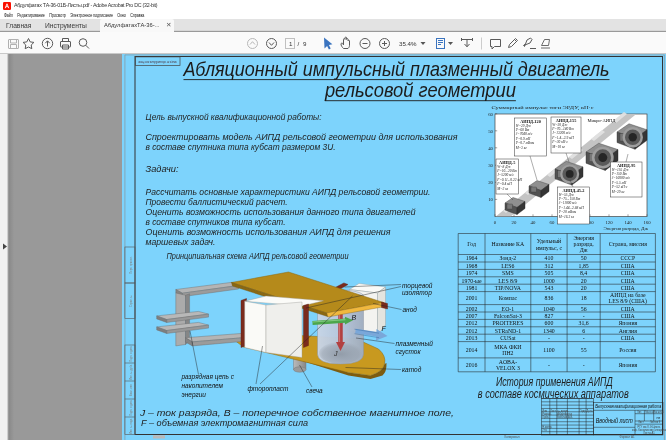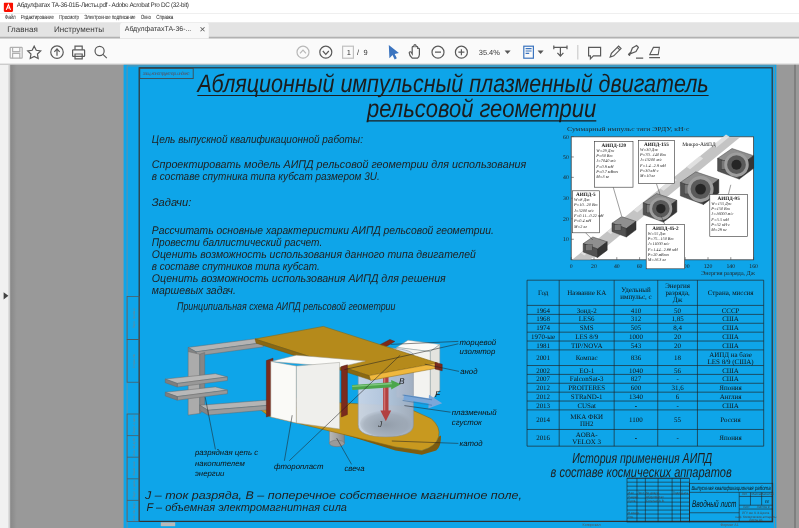--- a/index.html
+++ b/index.html
@@ -4,21 +4,21 @@
 html,body{margin:0;padding:0;width:666px;height:440px;overflow:hidden;background:#999;}
 *{box-sizing:border-box;}
 body{font-family:"Liberation Sans",sans-serif;}
 .abs{position:absolute;}
 #titlebar{position:absolute;left:0;top:0;width:666px;height:11px;background:#fff;}
 #menubar{position:absolute;left:0;top:11px;width:666px;height:7.5px;background:#fff;}
 #tabbar{position:absolute;left:0;top:18.5px;width:666px;height:12.5px;background:#e3e3e3;border-bottom:1px solid #d6d6d6;}
 #toolbar{position:absolute;left:0;top:32px;width:666px;height:21.5px;background:#fafafa;border-bottom:1px solid #c9c9c9;}
 #docarea{position:absolute;left:0;top:54px;width:666px;height:386px;background:#999;}
 #sidebar{position:absolute;left:0;top:54px;width:8px;height:386px;background:#f1f1f1;border-right:1px solid #cfcfcf;}
-#page{position:absolute;left:103px;top:54px;width:543.5px;height:386px;background:#0ea5e9;}
+#page{position:absolute;left:122px;top:54px;width:543.5px;height:386px;background:#7dd3fc;}
 .mi{font-size:5px;color:#1a1a1a;margin-right:4.5px;letter-spacing:-0.1px;}
 .tabt{font-size:6.7px;color:#3a3a3a;}
 </style></head><body>
 
 <div id="titlebar">
 <svg class="abs" style="left:3px;top:1.5px" width="8" height="8">
 <rect x="0" y="0" width="8" height="8" rx="1.2" fill="#fa0f00"></rect>
 <path d="M2.2 6.2 L4 1.8 L5.8 6.2 M3 4.7 L5 4.7" stroke="#fff" stroke-width="0.9" fill="none"></path>
 </svg>
 <div class="abs" style="left:14px;top:2.4px;font-size:5.6px;color:#333;white-space:nowrap;letter-spacing:-0.28px;transform:scaleX(0.95);transform-origin:0 0;">Абдулфатах ТА-36-01Б-Листы.pdf - Adobe Acrobat Pro DC (32-bit)</div>

